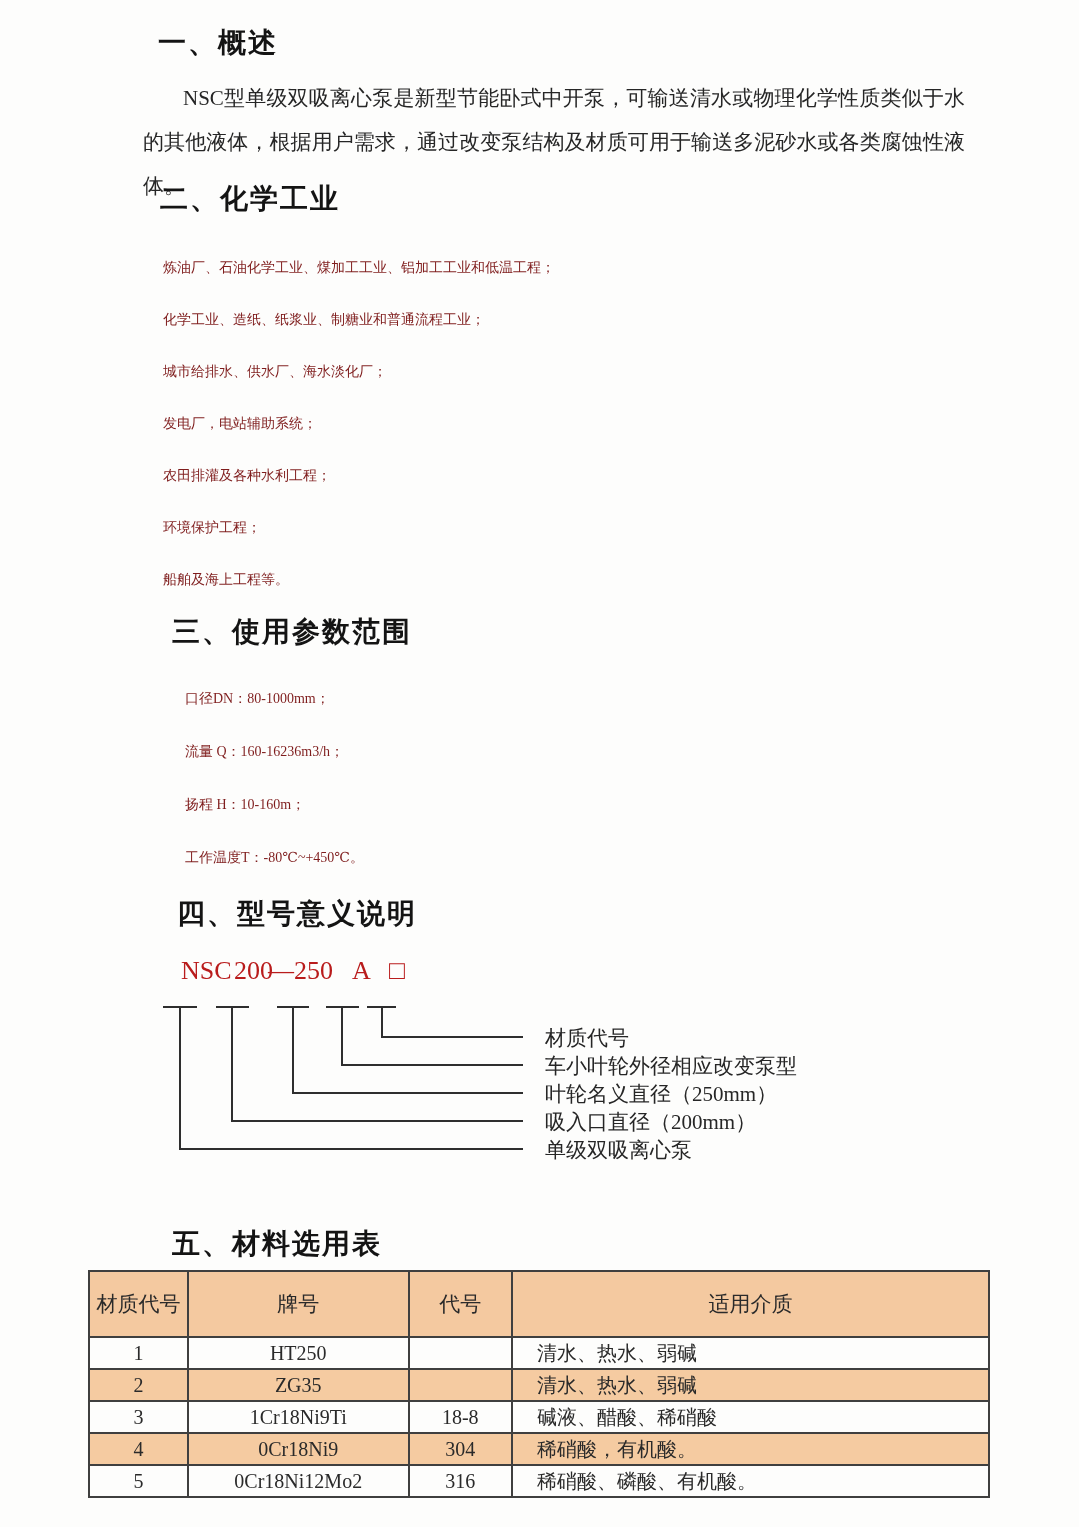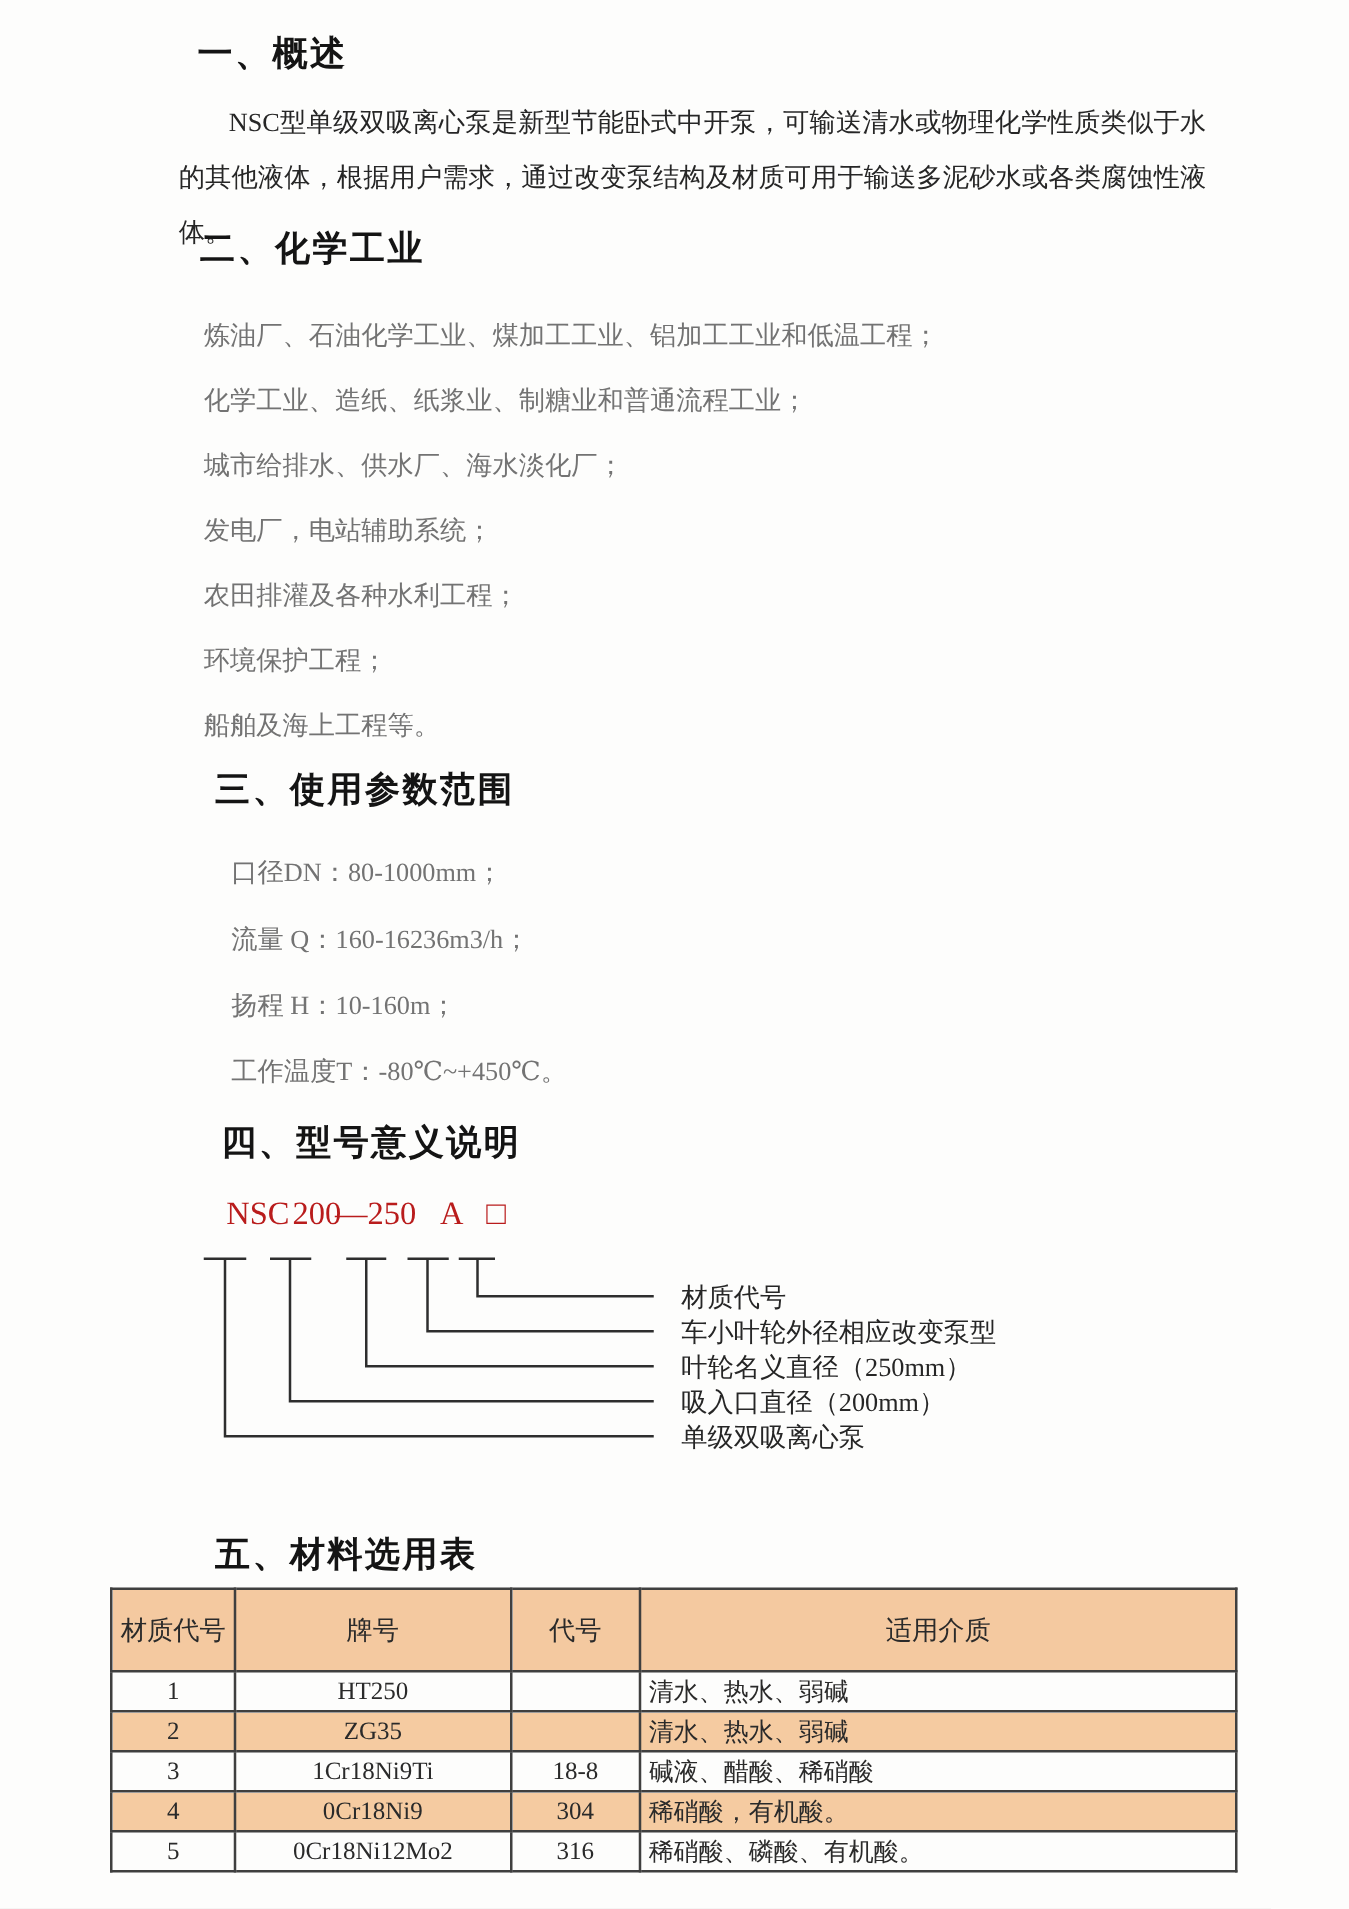--- a/index.html
+++ b/index.html
@@ -27,25 +27,25 @@
     left:143px;top:76px;width:822px;
     margin:0;
     font-size:21px;
     line-height:44px;
     text-indent:40px;
     text-align:justify;
     color:#262626;
   }
   .list{position:absolute;}
   .list .li{
-    font-size:21px;
+    font-size:14px;
     height:52px;
     line-height:52px;
     white-space:nowrap;
-    color:#737373;
+    color:#7f1d1d;
   }
   .params .li{height:53px;line-height:53px;}
   .model-code{position:absolute;left:0;top:956px;height:34px;width:1079px;}
   .model-code span{
     position:absolute;top:0;
     font-size:26px;
     color:#b91c1c;
     white-space:nowrap;
     margin-left:16px;
   }
@@ -75,21 +75,21 @@
   }
   .mat-table th{
     height:64px;
     font-weight:normal;
     font-size:21px;
     background:#f4c9a0;
   }
   .mat-table td{height:30px;}
   .mat-table .medium{
     text-align:left;
-    padding-left:6px;
+    padding-left:24px;
   }
   .mat-table tr.alt td{background:#f5cba1;}
   .col-code{width:11%;}
   .col-grade{width:24.5%;}
   .col-num{width:11.5%;}
   .col-medium{width:53%;}
 </style>
 </head>
 <body>
 

